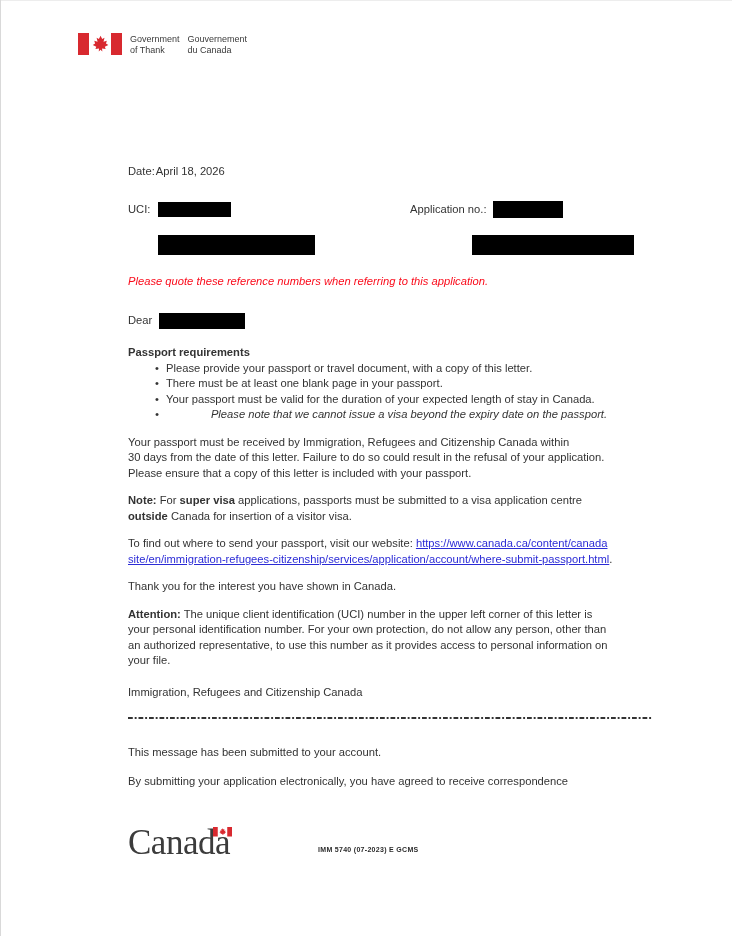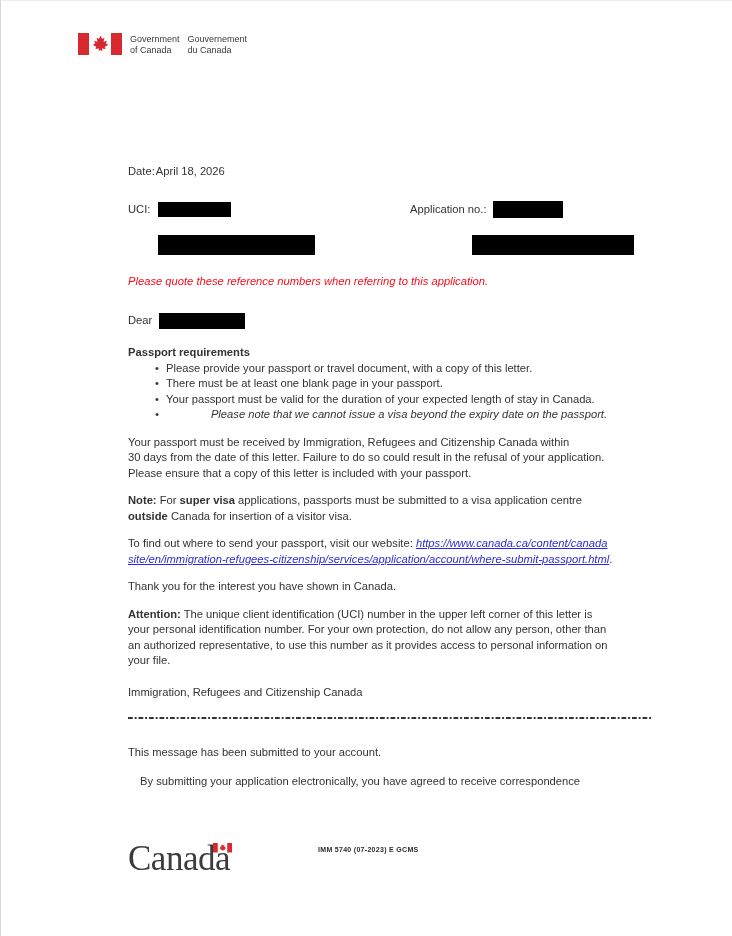--- a/index.html
+++ b/index.html
@@ -46,39 +46,39 @@
 
   .para { margin-top: 12px; }
   .intro { margin-top: 25px; }
   .req-heading { margin-top: 15px; font-weight: bold; }
   ul.requirements { margin: 0; padding: 0; list-style: none; }
   ul.requirements li { padding-left: 38px; position: relative; }
   ul.requirements li::before { content: "\2022"; position: absolute; left: 27px; top: 0; }
   ul.requirements li.em { font-style: italic; text-align: center; }
 
   b { font-weight: bold; }
-  a.doc-link { color: #2b2bd6; text-decoration: underline; cursor: pointer; font-style: italic; }
+  a.doc-link { color: #2b2bd6; text-decoration: underline; cursor: pointer; }
 
   .signature { margin-top: 16px; }
 
   .divider {
     margin-top: 17px; height: 2px; width: 524px;
     background: repeating-linear-gradient(90deg,
       #333 0, #333 5px, transparent 5px, transparent 7px,
       #333 7px, #333 8.5px, transparent 8.5px, transparent 10.5px);
     background-size: 10.5px 2px;
   }
 
   .account { margin-top: 26px; }
-  .electronic { margin-top: 13px; margin-left: 12px; }
+  .electronic { margin-top: 13px; }
 
   
   .footer { margin-top: 36px; position: relative; height: 48px; }
   .wordmark {
-    position: absolute; left: 0; top: 16px;
+    position: absolute; left: 0; top: 0;
     font-family: "Liberation Serif", serif;
     font-size: 35px; line-height: 35px; color: #3c3c3c; letter-spacing: -0.5px;
   }
   .wordmark .mini-flag { position: absolute; top: 2px; right: -2px; width: 19px; height: 9.5px; }
   .form-number {
     position: absolute; left: 190px; top: 17px;
     font-size: 7px; font-weight: bold; color: #2b2b2b; letter-spacing: 0.3px;
   }
 </style>
 </head>
@@ -86,21 +86,21 @@
 
 <div class="goc-header">
   <svg class="goc-flag" viewBox="0 0 40 20" xmlns="http://www.w3.org/2000/svg">
     <rect x="0" y="0" width="10" height="20" fill="#d8292f"></rect>
     <rect x="30" y="0" width="10" height="20" fill="#d8292f"></rect>
     <path fill="#d8292f" transform="translate(13,2.2) scale(0.15)" d="M50 2 L60 22 L74 14 L68 38 L88 33 L83 49 L97 58 L76 68 L81 83 L59 79 L61 97 L50 87 L39 97 L41 79 L19 83 L24 68 L3 58 L17 49 L12 33 L32 38 L26 14 L40 22 Z"></path>
   </svg>
   <div class="goc-sig">
     <div class="goc-col en">
       <div>Government</div>
-      <div>of Canada</div>
+      <div>of Thank</div>
     </div>
     <div class="goc-col fr">
       <div>Gouvernement</div>
       <div>du Canada</div>
     </div>
   </div>
 </div>
 
 <div class="content">
 

